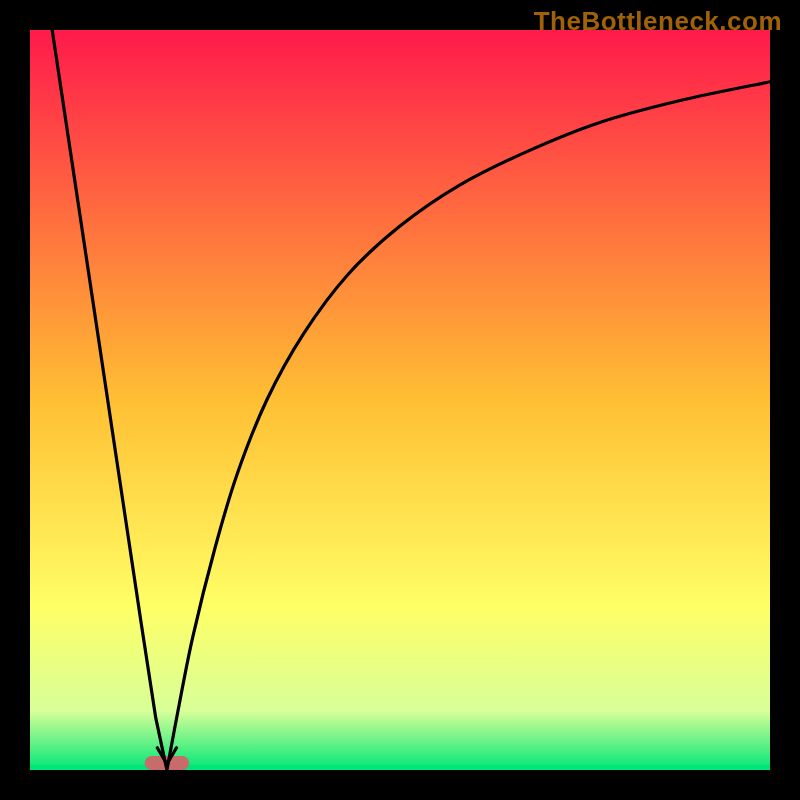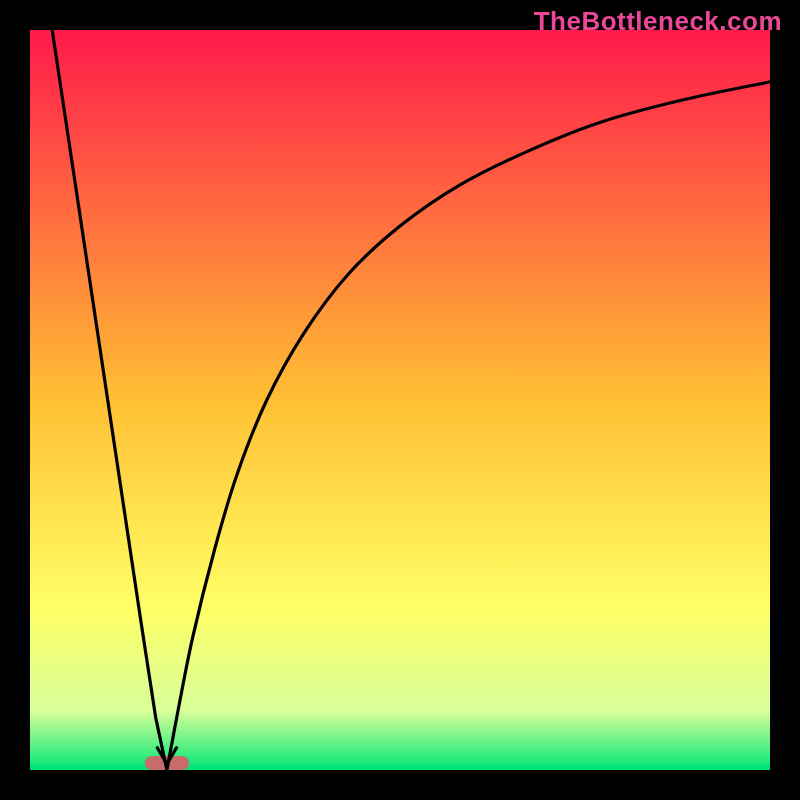--- a/index.html
+++ b/index.html
@@ -18,21 +18,21 @@
     height: 800px;
     background: #000;
   }
   .watermark {
     position: absolute;
     top: 6px;
     right: 18px;
     font-family: Arial, Helvetica, sans-serif;
     font-size: 26px;
     font-weight: 600;
-    color: #ec4899;
+    color: #a16207;
     letter-spacing: 0.5px;
     user-select: none;
   }
   svg {
     display: block;
   }
 </style>
 </head>
 <body>
 

